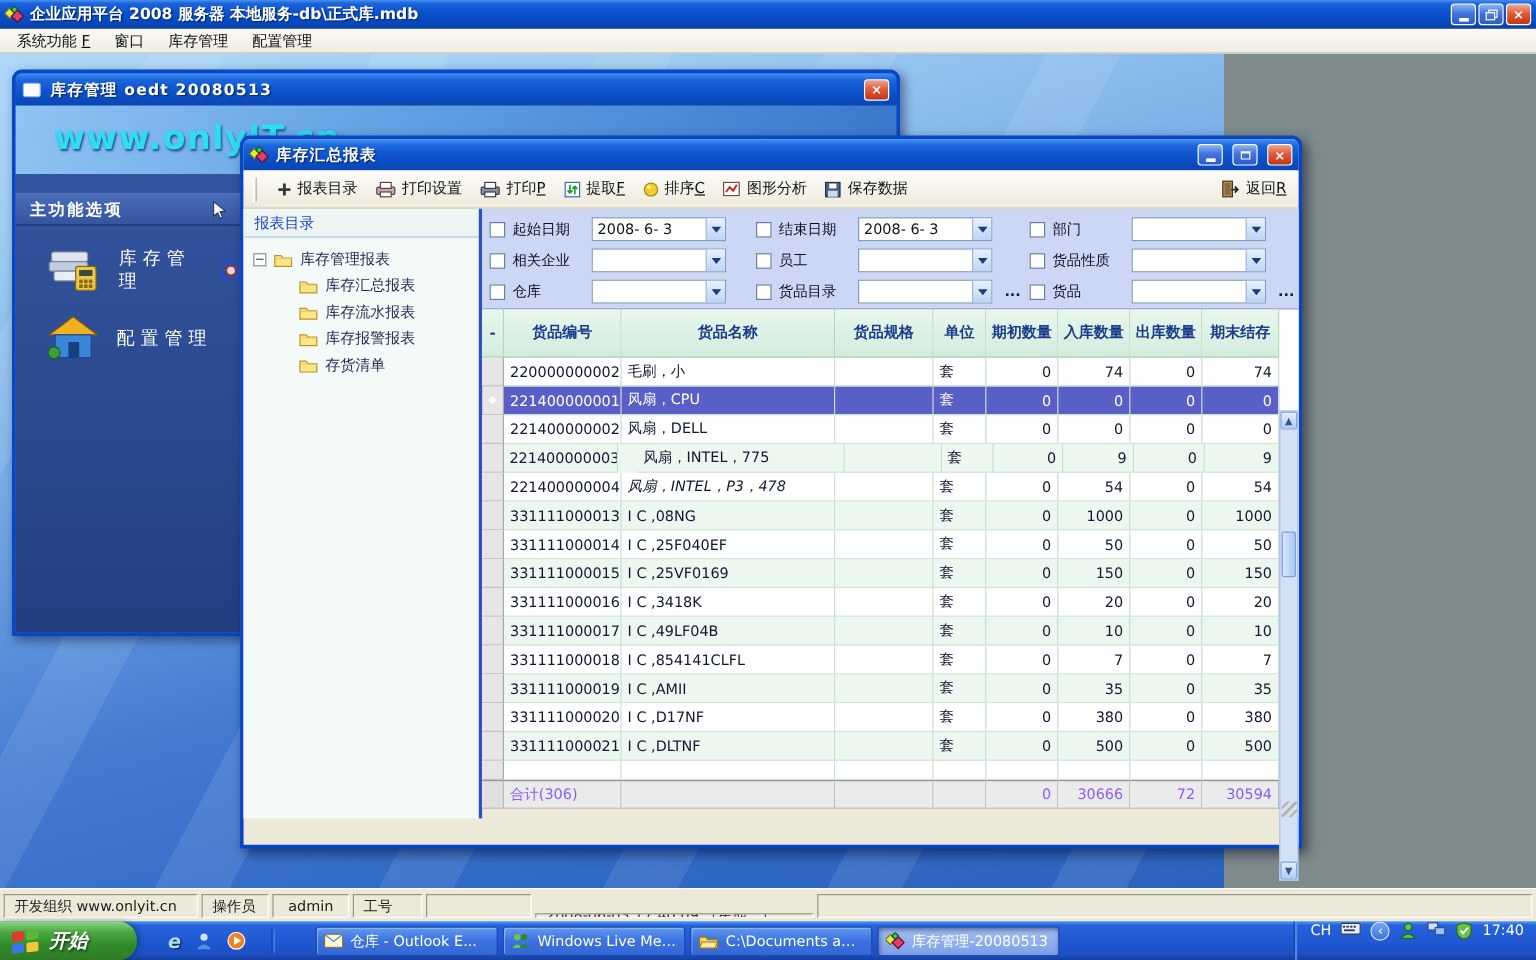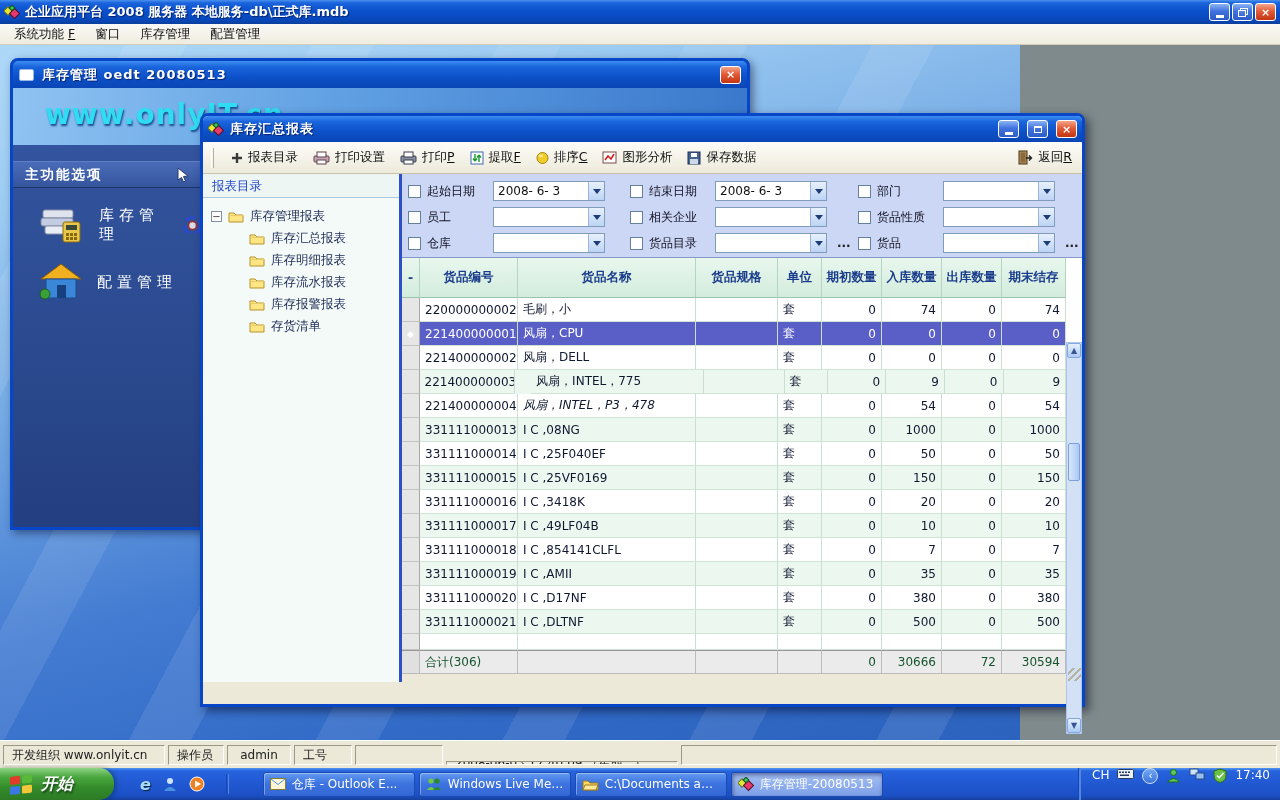--- a/index.html
+++ b/index.html
@@ -103,21 +103,21 @@
   .grid-row{display:flex;height:24px;background:#fff;}
   .grid-row.alt{background:#ecf7f0;}
   .grid-row.sel{background:#5a5fc8;}
   .grid-row.sel .gcell{color:#fff;}
   .gcell{display:flex;align-items:center;height:100%;padding:0 5px;font-size:12px;color:#101830;
     border-right:1px solid #c9dfd2;border-bottom:1px solid #cfe3d6;overflow:hidden;white-space:nowrap;}
   .gcell.num{justify-content:flex-end;}
   .mcell{background:#e6e6e6;border-right:1px solid #a8a8a8;border-bottom:1px solid #c2c2c2;
     justify-content:center;padding:0;color:#182a6a;font-size:9px;}
   .grid-row.blankrow{height:16px;}
-  .grid-row.summary .gcell{background:#ebebeb;border-top:1px solid #979797;color:#14532d;
+  .grid-row.summary .gcell{background:#ebebeb;border-top:1px solid #979797;color:#8b5cf6;
     border-right:1px solid #bcbcbc;border-bottom:1px solid #bcbcbc;}
   .grid-row.summary .mcell{background:#e0e0e0;}
 
   
   .vscroll{position:absolute;right:0;top:84px;width:16px;height:392px;background:#d3e1f7;
     border:1px solid #aec4e8;}
   .sb-btn{position:absolute;left:0;width:14px;height:15px;display:flex;align-items:center;justify-content:center;
     color:#3a5590;font-size:8px;background:linear-gradient(#e4effe,#aecbf4);border:1px solid #84a8e0;border-radius:2px;}
   .sb-up{top:0;}
   .sb-down{bottom:0;}
@@ -374,29 +374,20 @@
                 </span>
                 <span>库存汇总报表</span>
               </div>
               <div class="tree-row child">
                 <span class="icon ">
                   <svg width="16" height="13">
                     <path d="M1 3 h5 l2 2 h7 v7 H1 Z" fill="#ffe685" stroke="#b8922a"></path>
                     <path d="M1 5.5 h14" stroke="#e8cb62"></path>
                   </svg>
                 </span>
-                <span>库存明细报表</span>
-              </div>
-              <div class="tree-row child">
-                <span class="icon ">
-                  <svg width="16" height="13">
-                    <path d="M1 3 h5 l2 2 h7 v7 H1 Z" fill="#ffe685" stroke="#b8922a"></path>
-                    <path d="M1 5.5 h14" stroke="#e8cb62"></path>
-                  </svg>
-                </span>
                 <span>库存流水报表</span>
               </div>
               <div class="tree-row child">
                 <span class="icon ">
                   <svg width="16" height="13">
                     <path d="M1 3 h5 l2 2 h7 v7 H1 Z" fill="#ffe685" stroke="#b8922a"></path>
                     <path d="M1 5.5 h14" stroke="#e8cb62"></path>
                   </svg>
                 </span>
                 <span>库存报警报表</span>
@@ -441,31 +432,31 @@
                 <span class="f-label">部门</span>
                 <span class="combo">
                   <span class="combo-text"></span>
                   <span class="combo-btn">
                     <span class="tri"></span>
                   </span>
                 </span>
               </div>
               <div class="filter-cell">
                 <span class="checkbox"></span>
-                <span class="f-label">员工</span>
+                <span class="f-label">相关企业</span>
                 <span class="combo">
                   <span class="combo-text"></span>
                   <span class="combo-btn">
                     <span class="tri"></span>
                   </span>
                 </span>
               </div>
               <div class="filter-cell">
                 <span class="checkbox"></span>
-                <span class="f-label">相关企业</span>
+                <span class="f-label">员工</span>
                 <span class="combo">
                   <span class="combo-text"></span>
                   <span class="combo-btn">
                     <span class="tri"></span>
                   </span>
                 </span>
               </div>
               <div class="filter-cell">
                 <span class="checkbox"></span>
                 <span class="f-label">货品性质</span>

